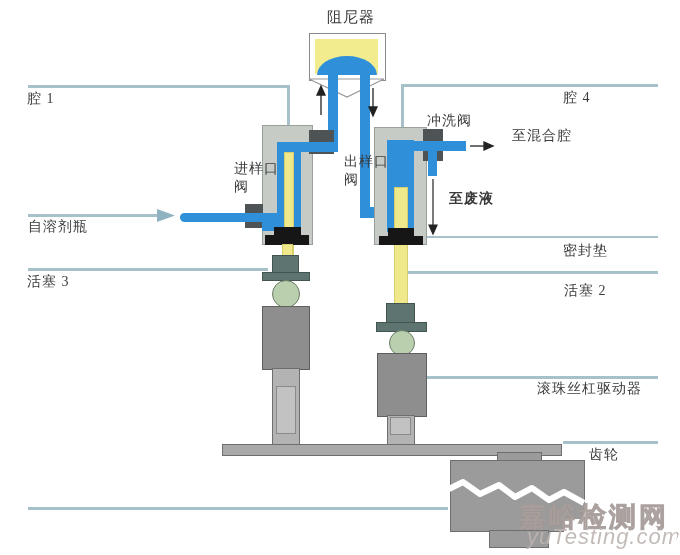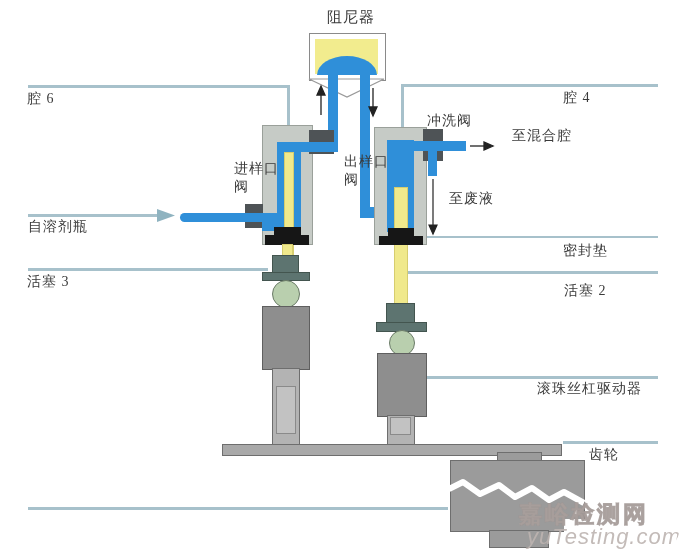--- a/index.html
+++ b/index.html
@@ -19,21 +19,21 @@
   .hat{position:absolute;background:#5d7470;border:1px solid #43554f;}
   .column{position:absolute;background:#b3b3b3;border:1px solid #6e6e6e;}
   .column-inner{position:absolute;background:#c2c2c2;border:1px solid #8a8a8a;}
   .plate{position:absolute;background:#a9a9a9;border:1px solid #6e6e6e;}
   .motor-gray{position:absolute;background:#9b9b9b;border:1px solid #6e6e6e;}
   .ball{position:absolute;background:#b9cfae;border:1px solid #6b7b68;border-radius:50%;}
   #damper-box{position:absolute;left:309px;top:33px;width:75px;height:46px;background:#fff;border:1px solid #8a8a8a;}
   #damper-yellow{position:absolute;left:315px;top:39px;width:63px;height:35px;background:#f2ec8e;}
   #damper-dome{position:absolute;left:317px;top:56px;width:60px;height:19px;background:#2f8fd9;
                border-radius:50% 50% 0 0 / 100% 100% 0 0;}
-  .wm1{position:absolute;left:519px;top:499px;font-size:23px;font-weight:bold;letter-spacing:3px;
+  .wm1{position:absolute;left:519px;top:499px;font-size:27px;font-weight:bold;letter-spacing:3px;
        color:rgba(213,205,201,0.85);-webkit-text-stroke:1px rgba(158,148,145,0.8);
        font-family:"Liberation Sans","DejaVu Sans",sans-serif;}
   .wm2{position:absolute;left:527px;top:524px;font-size:22px;font-style:italic;letter-spacing:1px;
        color:rgba(188,180,176,0.9);font-family:"Liberation Sans","DejaVu Sans",sans-serif;}
   svg.overlay{position:absolute;left:0;top:0;width:680px;height:555px;pointer-events:none;}
 </style>
 </head>
 <body>
 
 <div id="canvas">
@@ -119,33 +119,33 @@
       <polygon points="484,142 484,150 493,146"></polygon>
     </g>
     <g stroke="#222" stroke-width="1.2" fill="#222">
       <line x1="433" y1="179" x2="433" y2="227"></line>
       <polygon points="429,225 437,225 433,234"></polygon>
     </g>
     <polyline points="449,489 463,482 480,494 499,485 515,497 532,488 549,500 564,492 584,503" fill="none" stroke="#ffffff" stroke-width="6" stroke-linejoin="round"></polyline>
   </svg>
 
   <div class="label" style="left:327px;top:8px;font-size:15px;"><span>阻尼器</span></div>
-  <div class="label" style="left:27px;top:90px;"><span>腔 6</span></div>
+  <div class="label" style="left:27px;top:90px;"><span>腔 1</span></div>
   <div class="label" style="left:563px;top:89px;"><span>腔 4</span></div>
   <div class="label" style="left:427px;top:112px;"><span>冲洗阀</span></div>
   <div class="label" style="left:512px;top:127px;"><span>至混合腔</span></div>
   <div class="label" style="left:316px;top:153px;margin-left:28px;">
     <span style="display:block;">出样口</span>
     <span style="display:block;">阀</span>
   </div>
   <div class="label" style="left:226px;top:160px;margin-left:8px;">
     <span style="display:block;">进样口</span>
     <span style="display:block;">阀</span>
   </div>
-  <div class="label" style="left:449px;top:190px;"><span>至废液</span></div>
+  <div class="label" style="left:449px;top:190px;font-weight:bold;"><span>至废液</span></div>
   <div class="label" style="left:28px;top:218px;"><span>自溶剂瓶</span></div>
   <div class="label" style="left:563px;top:242px;"><span>密封垫</span></div>
   <div class="label" style="left:27px;top:273px;"><span>活塞 3</span></div>
   <div class="label" style="left:564px;top:276px;margin-top:6px;"><span>活塞 2</span></div>
   <div class="label" style="left:537px;top:380px;"><span>滚珠丝杠驱动器</span></div>
   <div class="label" style="left:589px;top:446px;"><span>齿轮</span></div>
 
   <div class="wm1">嘉峪检测网</div>
   <div class="wm2">yuTesting.com</div>
 

